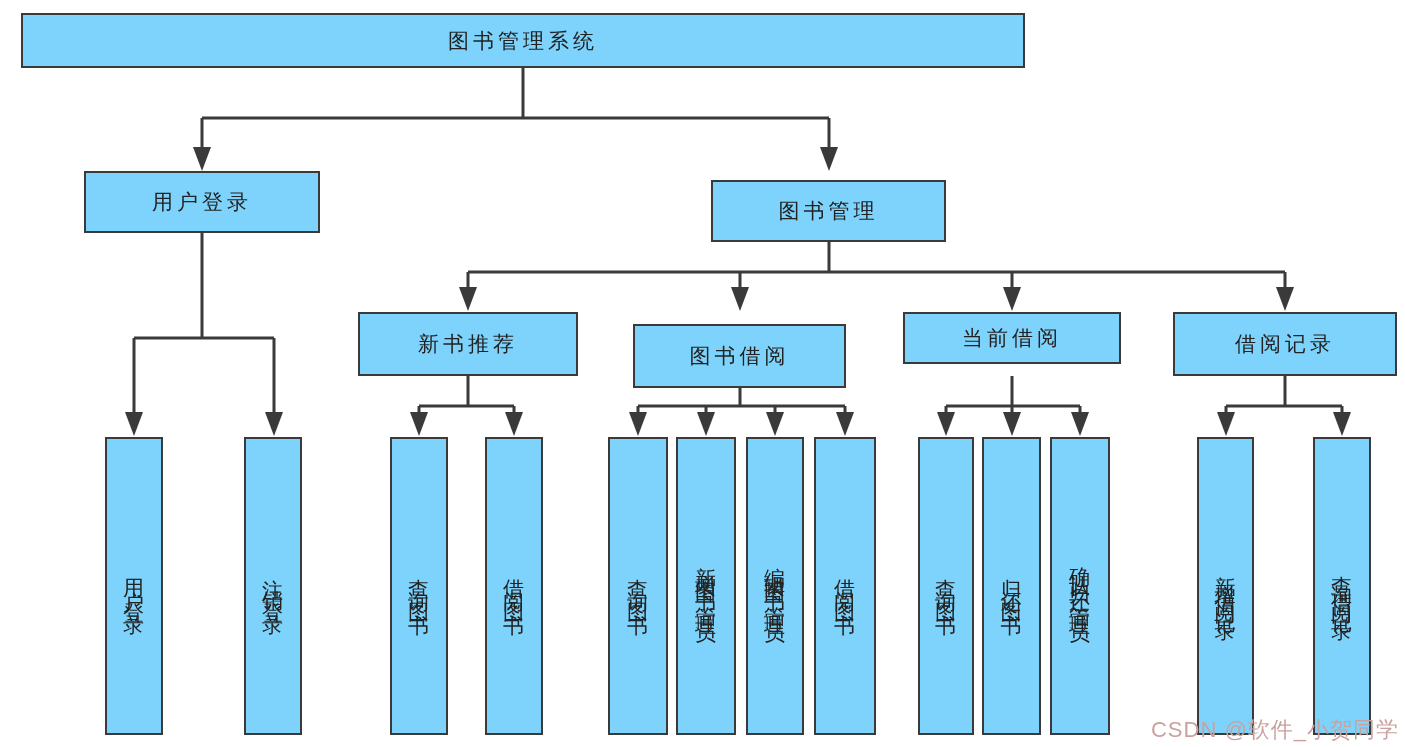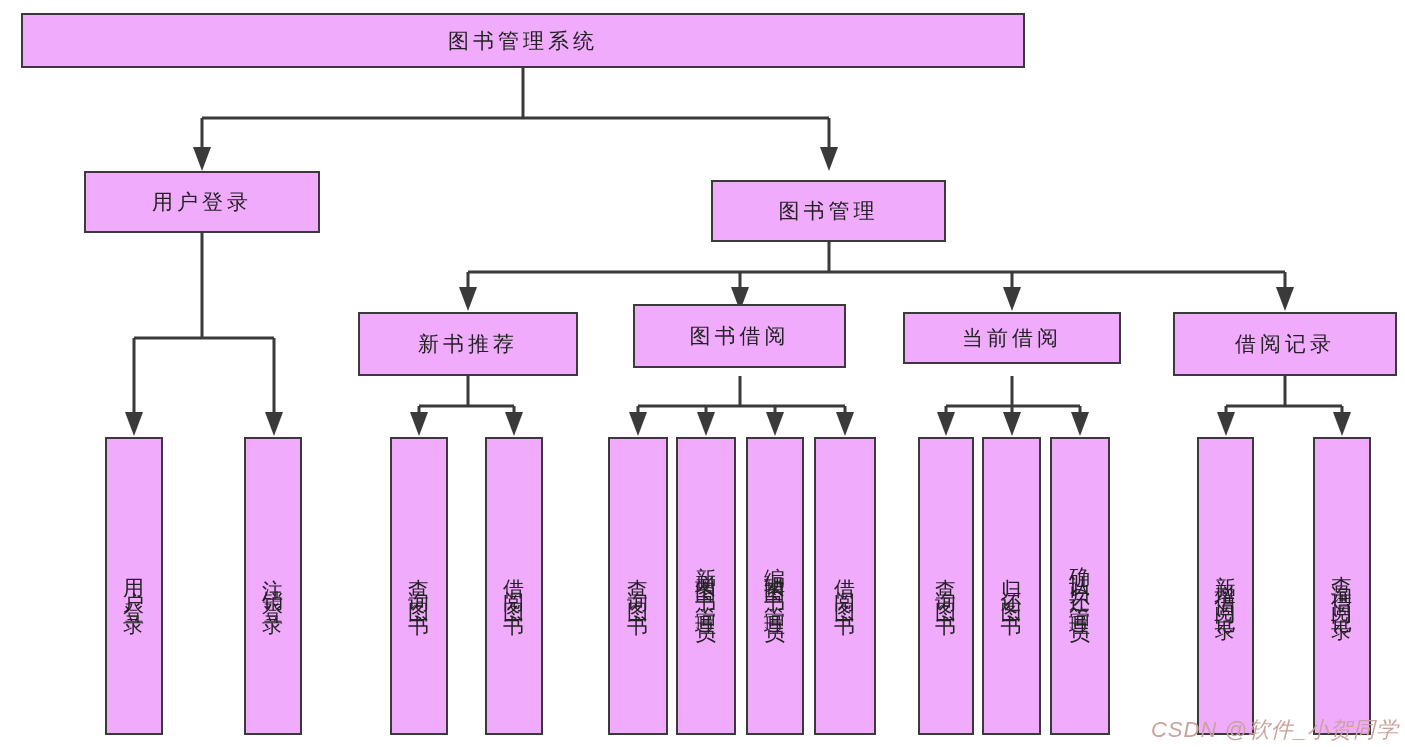--- a/index.html
+++ b/index.html
@@ -27,21 +27,21 @@
     fill: none;
   }
   .connectors polygon {
     fill: currentColor;
     stroke: none;
   }
   .node {
     position: absolute;
     box-sizing: border-box;
     border: 2.5px solid var(--line, #3a3a3a);
-    background: #f0abfc;
+    background: #7dd3fc;
     display: flex;
     align-items: center;
     justify-content: center;
     color: var(--text, #222222);
   }
   .hnode {
     font-size: 21px;
     letter-spacing: 4px;
   }
   .leaf span {
@@ -55,21 +55,20 @@
   .leaf.ls-md span { letter-spacing: 9px; }
   .leaf.ls-sm span { letter-spacing: 8px; }
   .watermark {
     position: absolute;
     right: 6px;
     bottom: 2px;
     font-size: 22px;
     color: var(--watermark, #c9a29e);
     letter-spacing: 1px;
     pointer-events: none;
-    font-style: italic;
   }
 </style>
 </head>
 <body>
 
 <div class="canvas">
 
   <svg class="connectors" viewBox="0 0 1405 747">
     <g>
       <path d="M523 68 V118 M202 118 H829 M202 118 V148 M829 118 V148"></path>
@@ -120,21 +119,21 @@
   <div class="node hnode" style="left:84px; top:171px; width:236px; height:62px;">
     <span>用户登录</span>
   </div>
   <div class="node hnode" style="left:711px; top:180px; width:235px; height:62px;">
     <span>图书管理</span>
   </div>
 
   <div class="node hnode" style="left:358px; top:312px; width:220px; height:64px;">
     <span>新书推荐</span>
   </div>
-  <div class="node hnode" style="left:633px; top:304px; width:213px; height:64px;">
+  <div class="node hnode" style="left:633px; top:324px; width:213px; height:64px;">
     <span>图书借阅</span>
   </div>
   <div class="node hnode" style="left:903px; top:312px; width:218px; height:52px;">
     <span>当前借阅</span>
   </div>
   <div class="node hnode" style="left:1173px; top:312px; width:224px; height:64px;">
     <span>借阅记录</span>
   </div>
 
   <div class="node leaf" style="left:105px; top:437px; width:58px; height:298px;">

